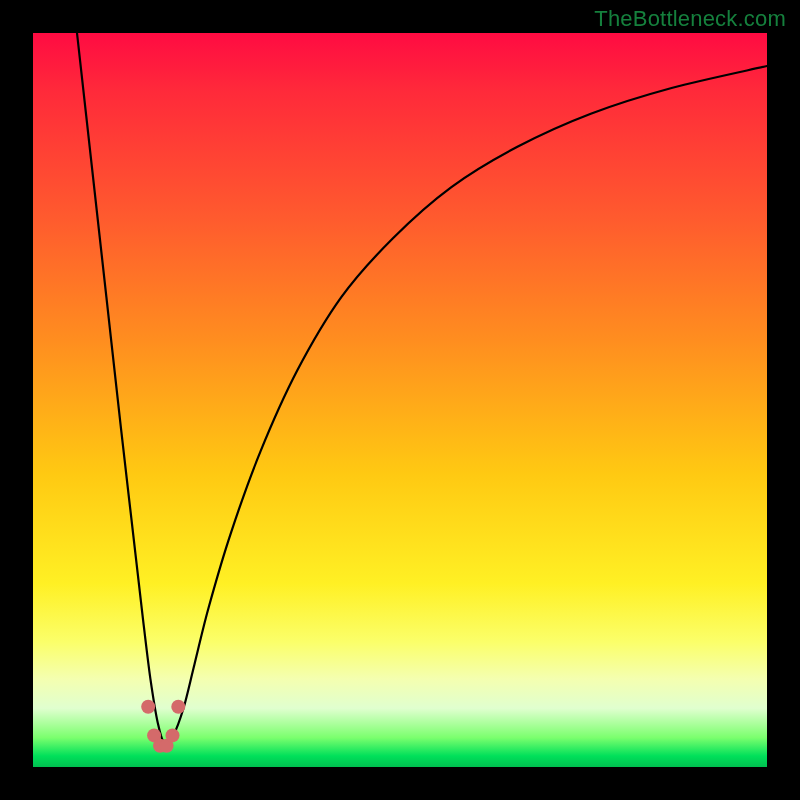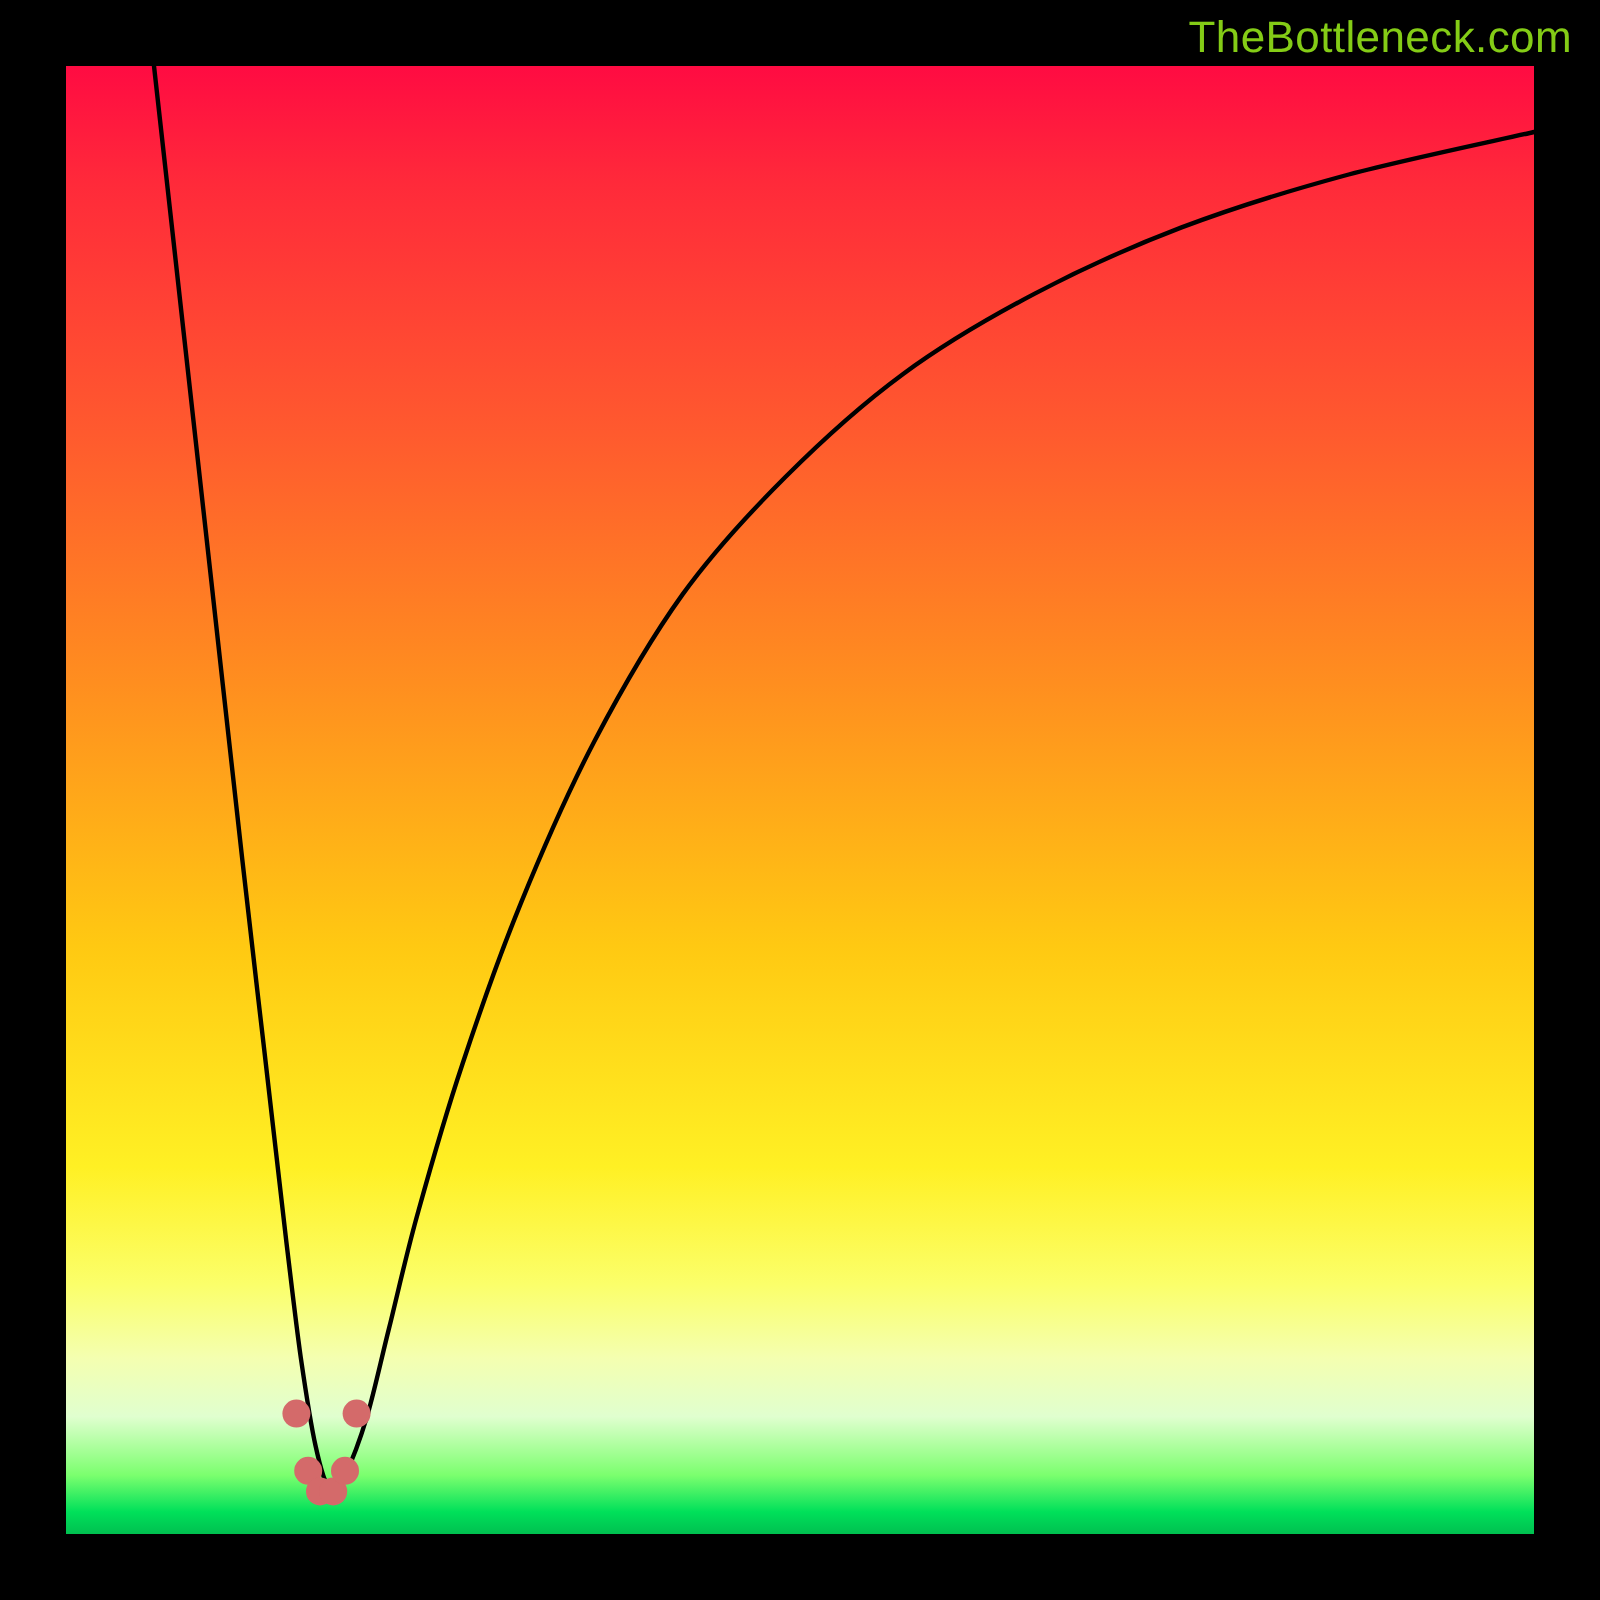--- a/index.html
+++ b/index.html
@@ -39,21 +39,21 @@
       #e0ffcf 92%,
       #7bff6e 96%,
       #00e05a 98.5%,
       #00c050 100%
     );
   }
   .watermark {
     position: absolute;
     top: 6px;
     right: 14px;
-    color: #84cc16;
+    color: #15803d;
     font-size: 22px;
     letter-spacing: 0.2px;
     user-select: none;
   }
   svg.curve {
     position: absolute;
     left: 0;
     top: 0;
     width: 734px;
     height: 734px;

